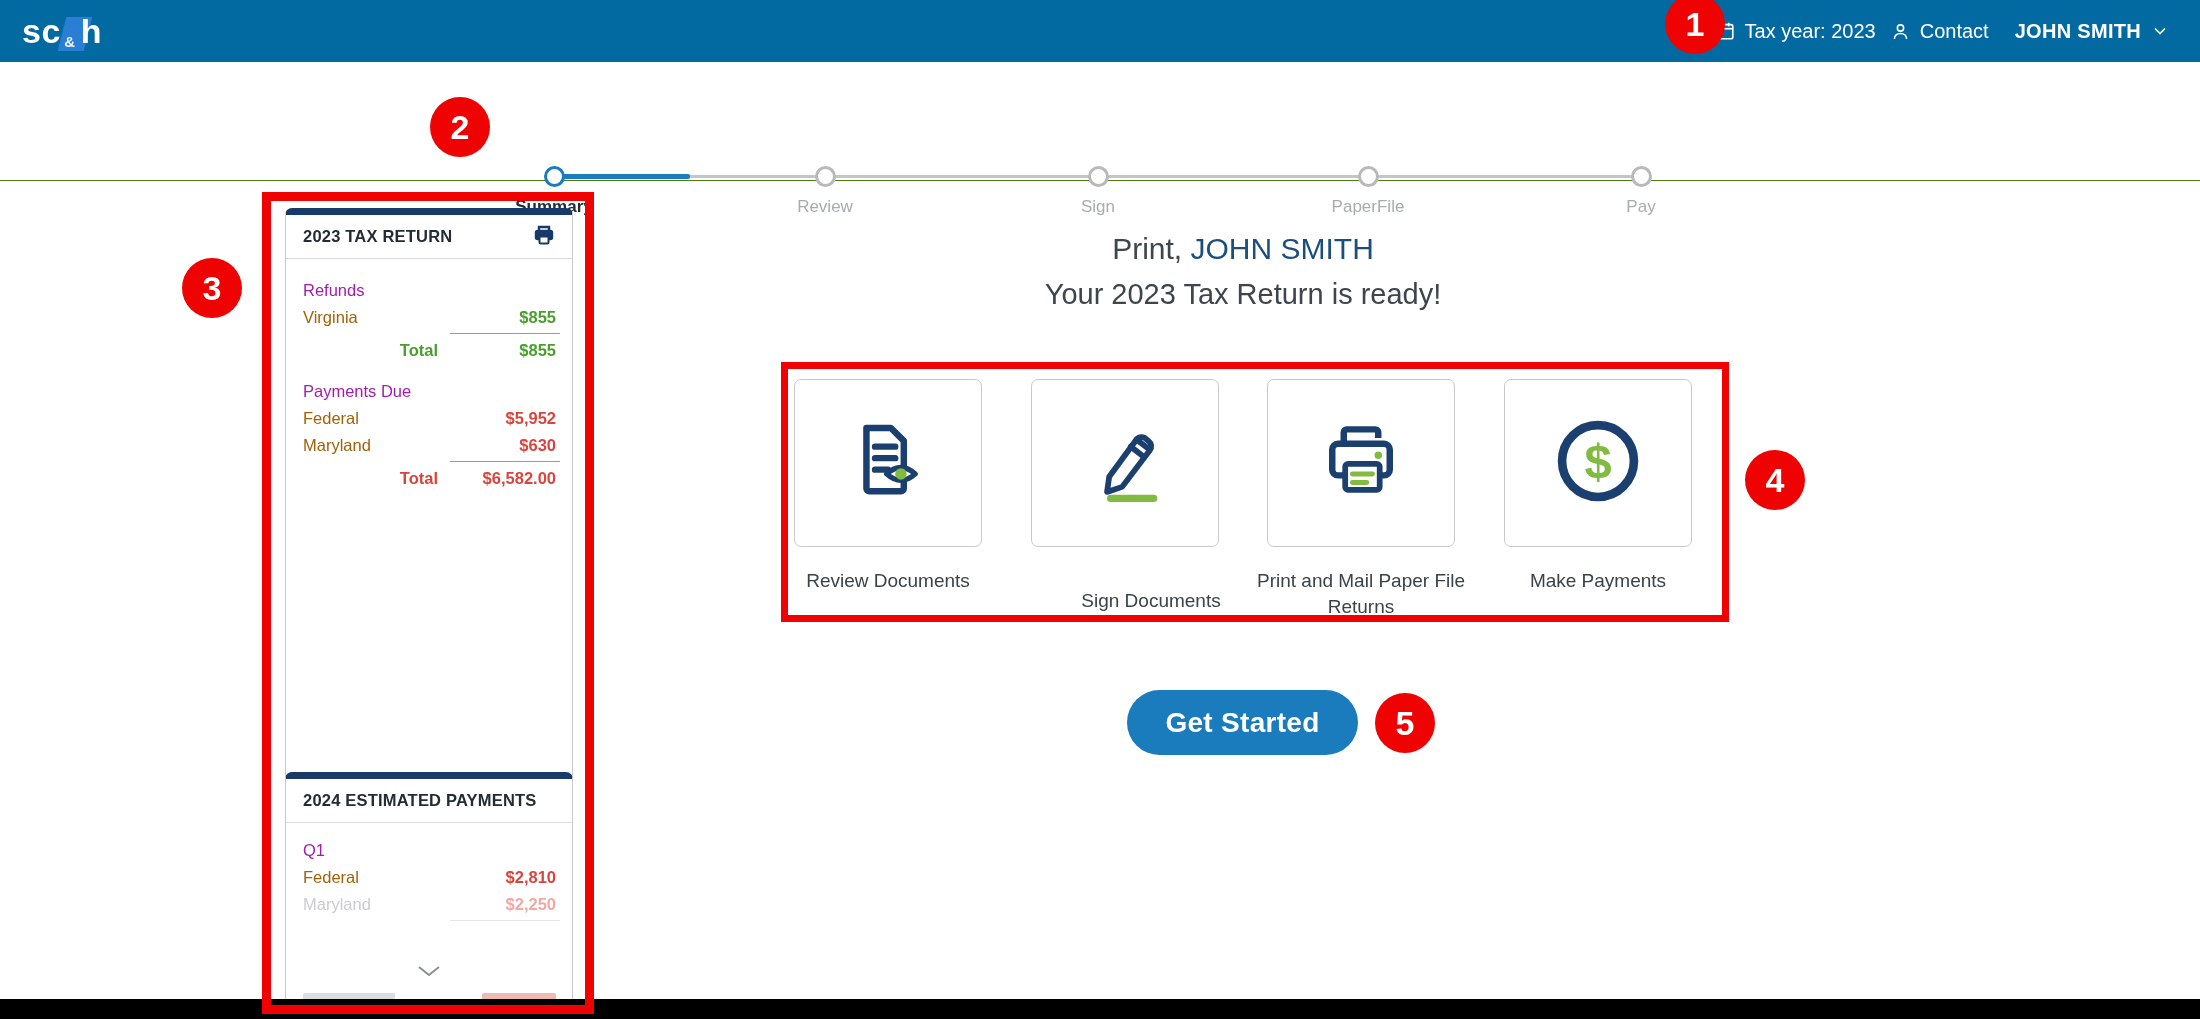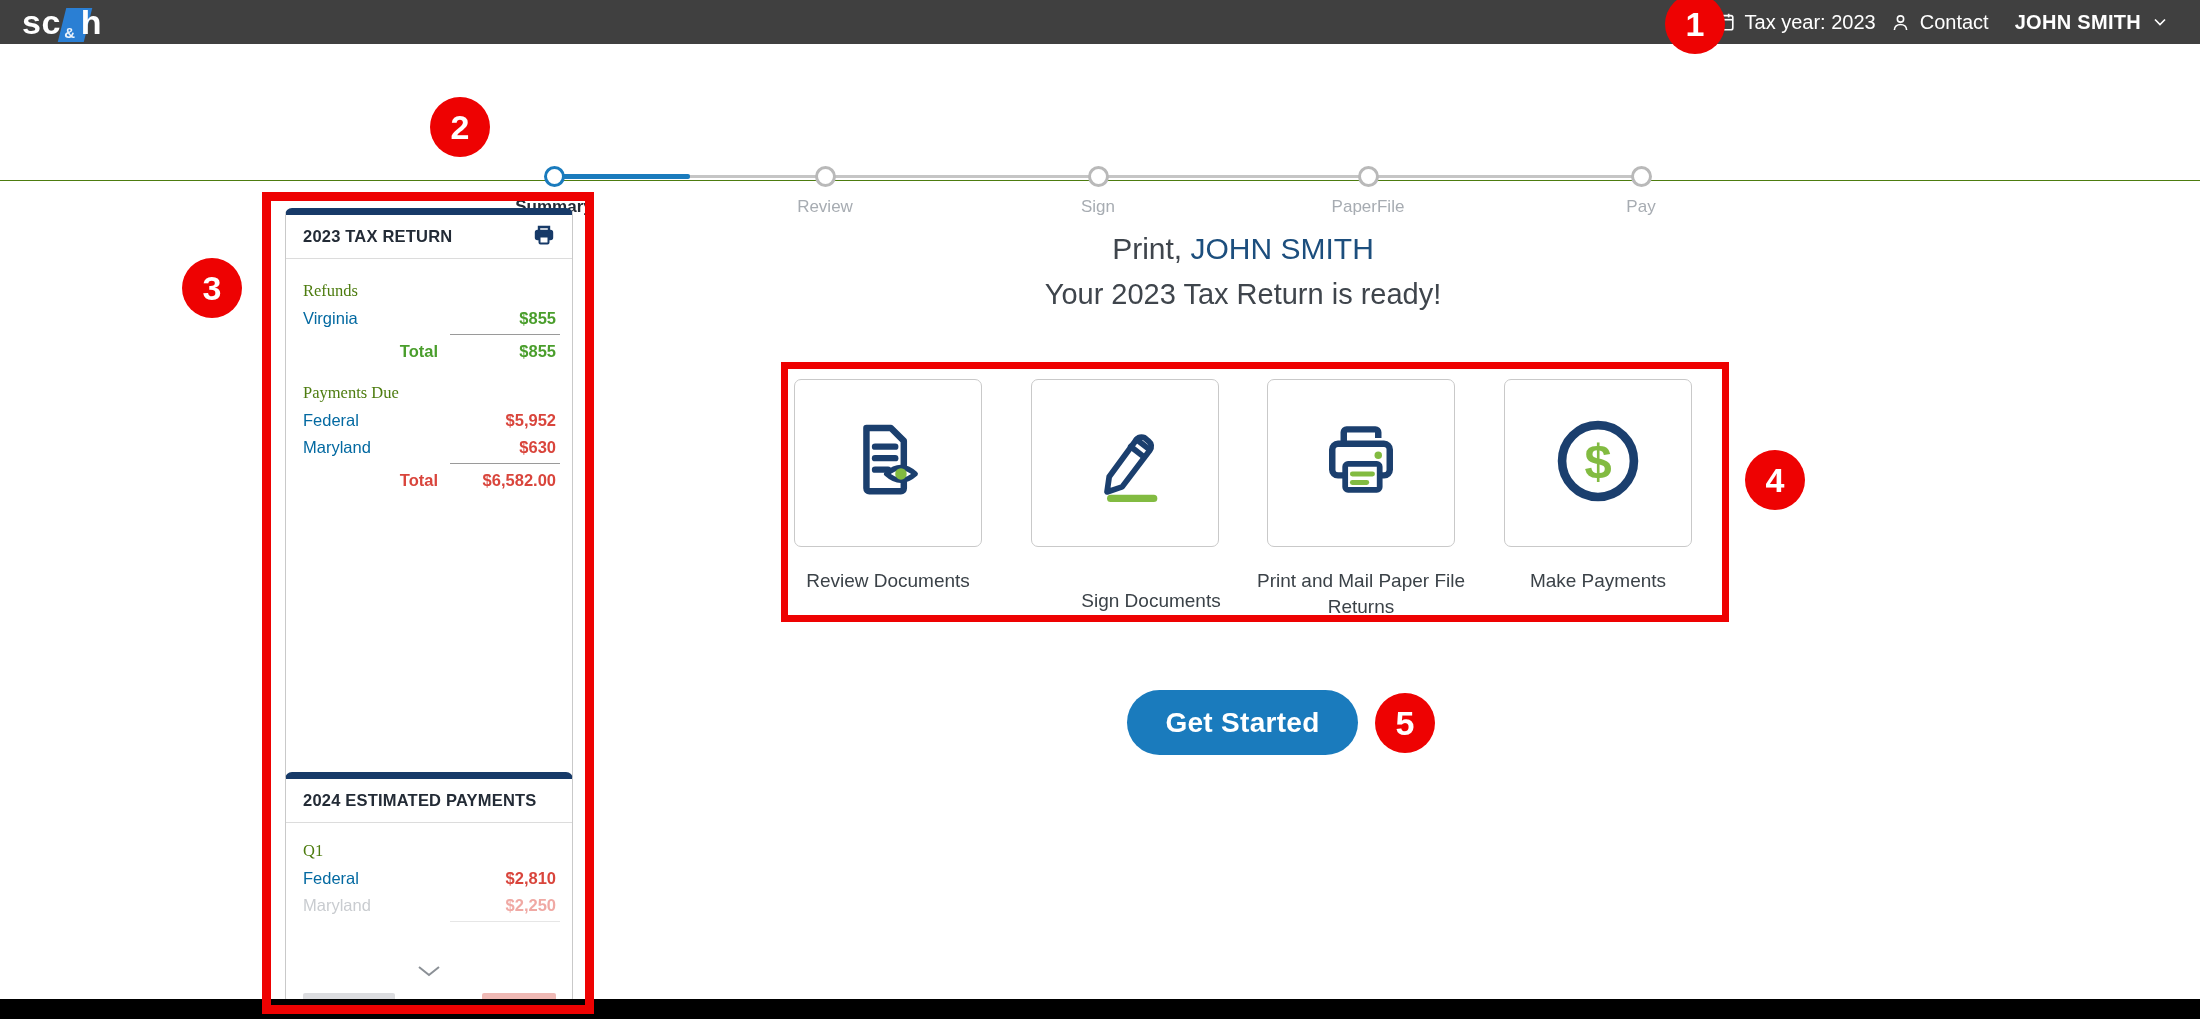--- a/index.html
+++ b/index.html
@@ -1,21 +1,21 @@
 <!DOCTYPE html>
 <html><head>
 <meta charset="utf-8">
 <style>
   * { margin:0; padding:0; box-sizing:border-box; }
   html,body { background:#ffffff; }
   body { font-family:"Liberation Sans", sans-serif; }
   .screen { position:relative; width:2200px; height:1019px; background:#ffffff; overflow:hidden; }
 
   
-  .header { position:absolute; left:0; top:0; width:2200px; height:44px; background:#404040;
+  .header { position:absolute; left:0; top:0; width:2200px; height:62px; background:#0369a1;
             display:flex; align-items:center; justify-content:space-between; padding:0 30px 0 22px; z-index:5; }
   .logo { display:flex; align-items:flex-end; color:#fff; font-size:34px; font-weight:bold; letter-spacing:0.5px; }
   .logo .amp-box { display:inline-block; background:#2a7fd4; transform:skewX(-14deg); width:26px; height:34px;
                    margin:0 -7px 0 1px; position:relative; z-index:0; }
   .logo .amp-box span { display:block; transform:skewX(14deg); color:#eaf2fb; font-size:15px; font-weight:bold;
                         position:absolute; left:4px; bottom:1px; }
   .logo .lh { position:relative; z-index:1; }
   .header-right { display:flex; align-items:center; gap:14px; color:#fff; font-size:20px; }
   .hdr-item { display:flex; align-items:center; gap:9px; }
   .hdr-user { font-weight:bold; letter-spacing:0.3px; margin-left:12px; }
@@ -35,22 +35,22 @@
   
   .scard { position:absolute; left:285px; width:288px; background:#fff; border:1px solid #c9c9c9; border-radius:7px;
            border-top:7px solid #173a68; }
   .scard-1 { top:208px; height:682px; }
   .scard-2 { top:772px; height:233px; }
   .scard-head { display:flex; align-items:center; justify-content:space-between; height:44px;
                 padding:0 16px 0 17px; border-bottom:1px solid #dcdcdc; }
   .scard-title { font-size:16.5px; font-weight:bold; color:#232b36; letter-spacing:0.2px; }
   .srow { display:flex; justify-content:space-between; align-items:baseline; padding:0 16px 0 17px; margin-top:8px;
           font-size:16.5px; }
-  .srow-head { color:#4d7c0f; margin-top:22px;font-family:Liberation Serif, serif; }
-  .srow .lbl { color:#0369a1; }
+  .srow-head { color:#a21caf; margin-top:22px; }
+  .srow .lbl { color:#a16207; }
   .amt-green { color:#4a9e2c; font-weight:bold; }
   .amt-red { color:#d9453c; font-weight:bold; }
   .rule { border-top:1px solid #9a9a9a; width:110px; margin:6px 12px 0 auto; }
   .rule-light { border-top:1px solid #e6e6e6; }
   .trow { display:flex; justify-content:flex-end; gap:28px; padding:0 16px; margin-top:7px; font-size:16.5px; font-weight:bold; }
   .trow .tl-green { color:#4a9e2c; } .trow .tv-green { color:#4a9e2c; min-width:90px; text-align:right; }
   .trow .tl-red { color:#d9453c; } .trow .tv-red { color:#d9453c; min-width:90px; text-align:right; }
   .faded .lbl { color:#c9ccd0; }
   .faded .amt-red { color:#f0a9a4; }
   .chev-btn { position:absolute; left:50%; transform:translateX(-50%); cursor:pointer; }

